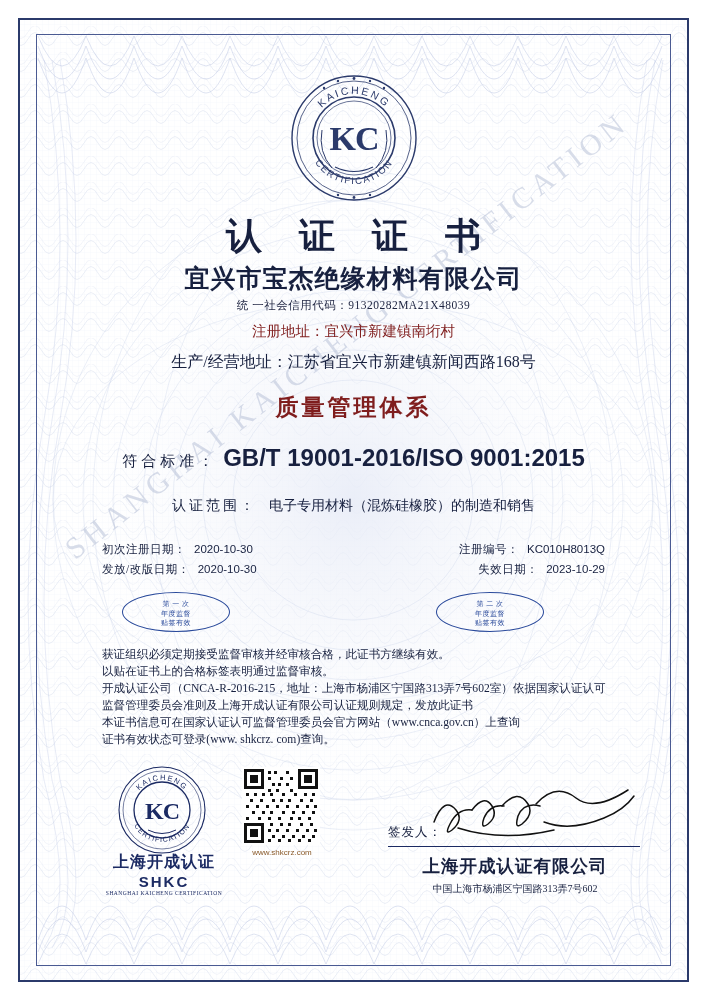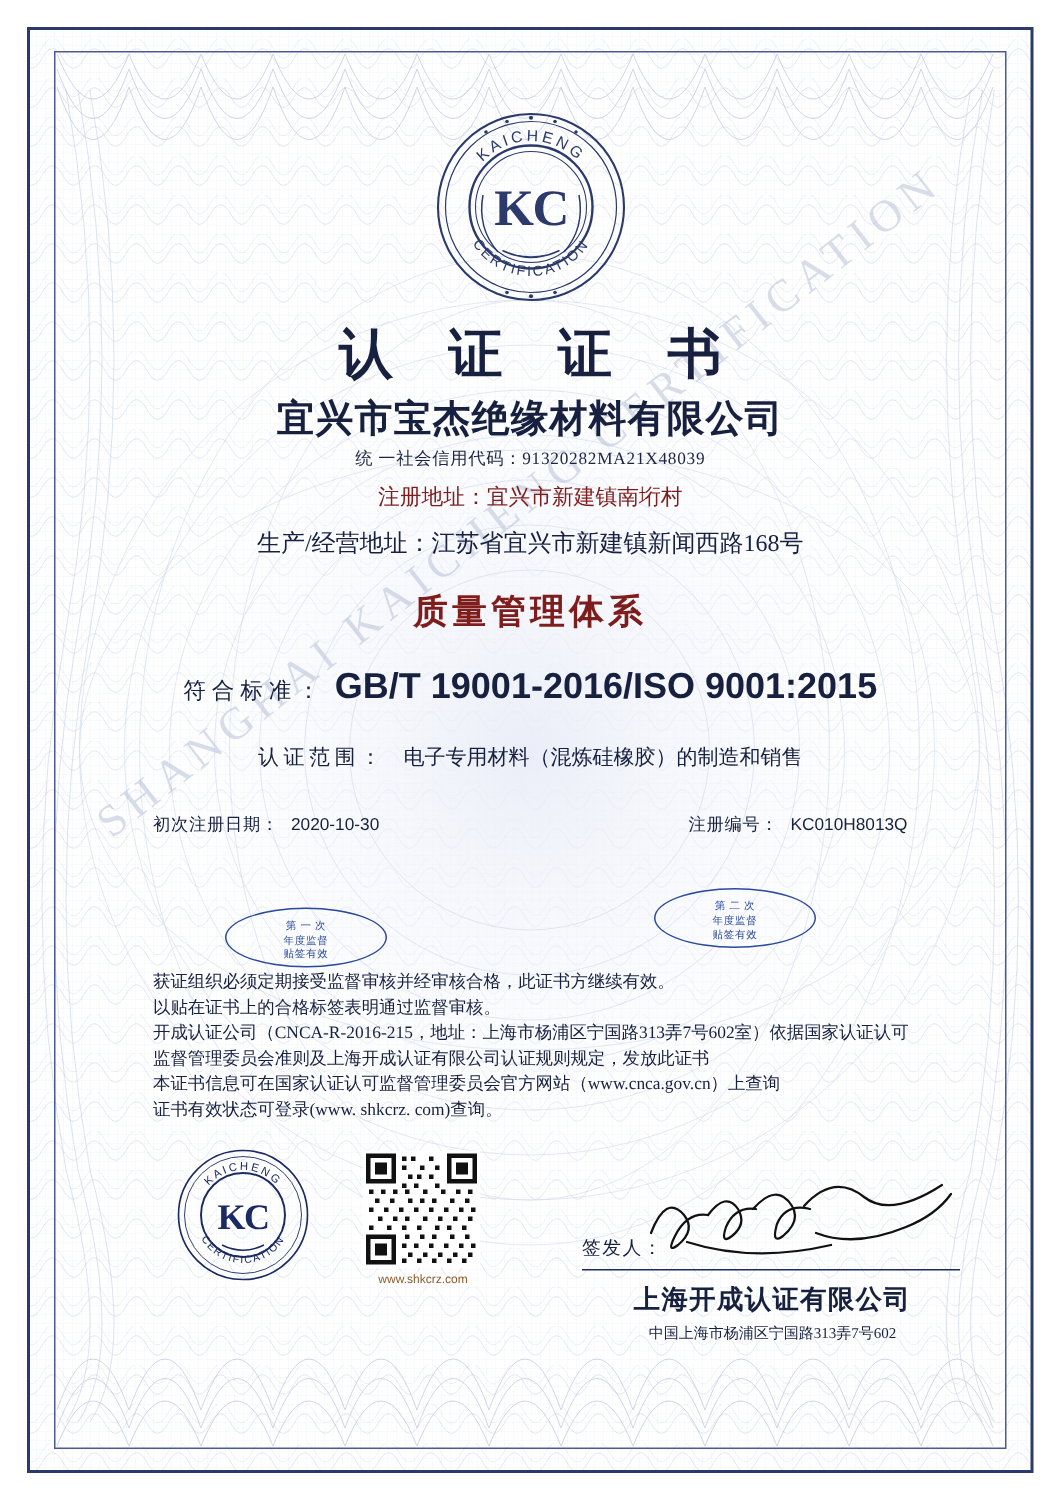--- a/index.html
+++ b/index.html
@@ -219,21 +219,21 @@
     border: 1.2px solid #2a4a9b;
     border-radius: 50%;
     color: #2a4a9b;
     font-size: 7px;
     line-height: 9.5px;
     text-align: center;
     padding-top: 7px;
     box-sizing: border-box;
     letter-spacing: .5px;
   }
-  .stamp-1 { left: 114px; top: 558px; margin-top: 13px; }
+  .stamp-1 { left: 86px; top: 558px; }
   .stamp-2 { left: 400px; top: 558px; }
 
   
   .notes {
     position: absolute;
     top: 612px;
     left: 66px;
     right: 56px;
     font-size: 11.6px;
     line-height: 17px;
@@ -460,20 +460,28 @@
 
     <div class="dates">
       <div class="row">
         <div class="left">
           <span class="k">初次注册日期：</span><span class="v">2020-10-30</span>
         </div>
         <div class="right">
           <span class="k">注册编号：</span><span class="v">KC010H8013Q</span>
         </div>
       </div>
+      <div class="row">
+        <div class="left">
+          <span class="k">发放/改版日期：</span><span class="v">2020-10-30</span>
+        </div>
+        <div class="right">
+          <span class="k">失效日期：</span><span class="v">2023-10-29</span>
+        </div>
+      </div>
     </div>
 
     <div class="stamp-oval stamp-1">
       <div>第 一 次</div>
       <div>年度监督</div>
       <div>贴签有效</div>
     </div>
     <div class="stamp-oval stamp-2">
       <div>第 二 次</div>
       <div>年度监督</div>
@@ -498,20 +506,25 @@
       <text font-family="Liberation Sans, sans-serif" font-size="7.5" fill="#1b2a63" letter-spacing="1.6">
         <textPath href="#logoTop" startOffset="50%" text-anchor="middle">KAICHENG</textPath>
       </text>
       <text font-family="Liberation Sans, sans-serif" font-size="7" fill="#1b2a63" letter-spacing="1.1">
         <textPath href="#logoBot" startOffset="50%" text-anchor="middle">CERTIFICATION</textPath>
       </text>
       <text x="46" y="55" text-anchor="middle" font-family="Liberation Serif, serif" font-size="24" font-weight="bold" fill="#1b2a63" letter-spacing="-1">KC</text>
       <path d="M32 66 q14 7 28 0" stroke="#1b2a63" stroke-width="1" fill="none"></path>
     </svg>
 
+    <div class="bottom-logo-caption">
+      <div class="cn">上海开成认证</div>
+      <div class="ab">SHKC</div>
+      <div class="en">SHANGHAI KAICHENG CERTIFICATION</div>
+    </div>
 
     <svg class="qr" viewBox="0 0 78 78" aria-hidden="true">
       <rect x="0" y="0" width="78" height="78" fill="#ffffff"></rect>
       <g fill="#111">
         <rect x="2" y="2" width="20" height="20"></rect>
           <rect x="56" y="2" width="20" height="20"></rect>
           <rect x="2" y="56" width="20" height="20"></rect>
       </g>
       <g fill="#ffffff">
         <rect x="5" y="5" width="14" height="14"></rect>

